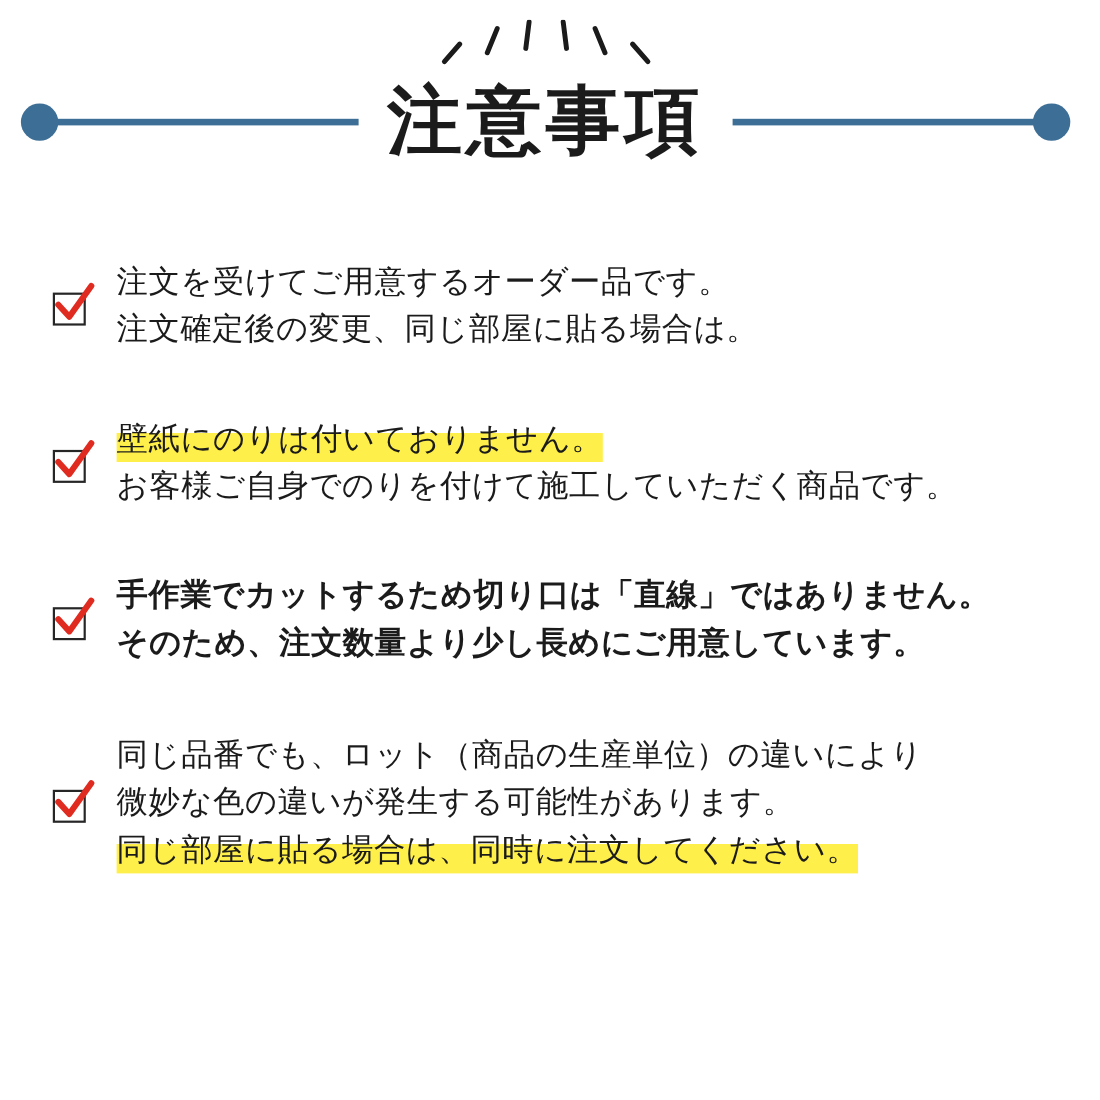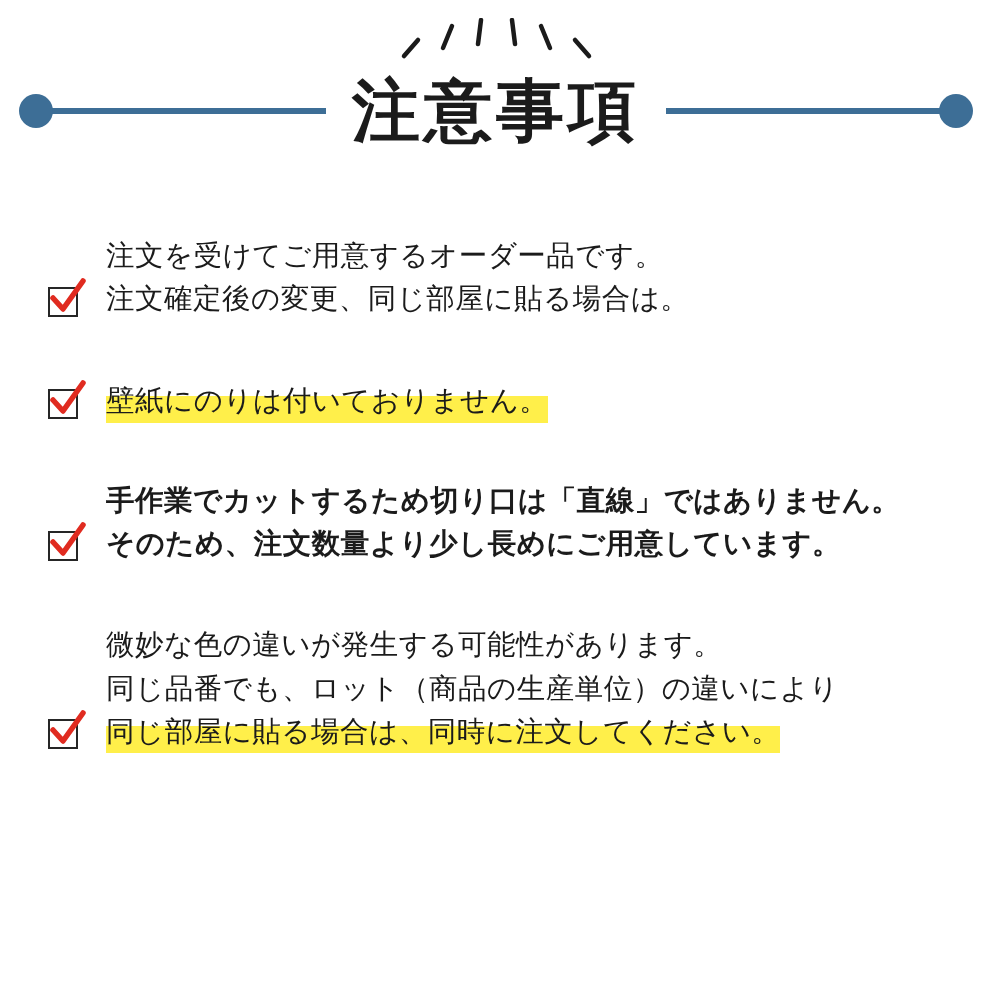--- a/index.html
+++ b/index.html
@@ -81,21 +81,21 @@
   
   .notes {
     position: absolute;
     top: 228px;
     left: 46px;
     right: 40px;
   }
 
   .note {
     display: flex;
-    align-items: flex-end;
+    align-items: center;
     margin-bottom: 56px;
   }
 
   .check {
     flex: 0 0 auto;
     width: 38px;
     height: 38px;
     position: relative;
     margin-right: 22px;
     margin-top: 8px;
@@ -188,20 +188,21 @@
 
     <div class="note note-2">
       <div class="check">
         <span class="box"></span>
         <svg viewBox="0 0 40 40">
           <path d="M7 19 L17 30 L37 2" fill="none" stroke="#e02b20" stroke-width="5.5" stroke-linecap="round" stroke-linejoin="round"></path>
         </svg>
       </div>
       <div class="lines">
         <div class="line"><span class="hl-full line">壁紙にのりは付いておりません。</span></div>
+        <div class="line">お客様ご自身でのりを付けて施工していただく商品です。</div>
       </div>
     </div>
 
     <div class="note note-3">
       <div class="check">
         <span class="box"></span>
         <svg viewBox="0 0 40 40">
           <path d="M7 19 L17 30 L37 2" fill="none" stroke="#e02b20" stroke-width="5.5" stroke-linecap="round" stroke-linejoin="round"></path>
         </svg>
       </div>
@@ -212,20 +213,20 @@
     </div>
 
     <div class="note note-4">
       <div class="check">
         <span class="box"></span>
         <svg viewBox="0 0 40 40">
           <path d="M7 19 L17 30 L37 2" fill="none" stroke="#e02b20" stroke-width="5.5" stroke-linecap="round" stroke-linejoin="round"></path>
         </svg>
       </div>
       <div class="lines">
+        <div class="line">同じ品番でも、ロット（商品の生産単位）の違いにより</div>
         <div class="line">微妙な色の違いが発生する可能性があります。</div>
-        <div class="line">同じ品番でも、ロット（商品の生産単位）の違いにより</div>
         <div class="line"><span class="hl-full line">同じ部屋に貼る場合は、同時に注文してください。</span></div>
       </div>
     </div>
 
   </div>
 </div>
 
 </body></html>

